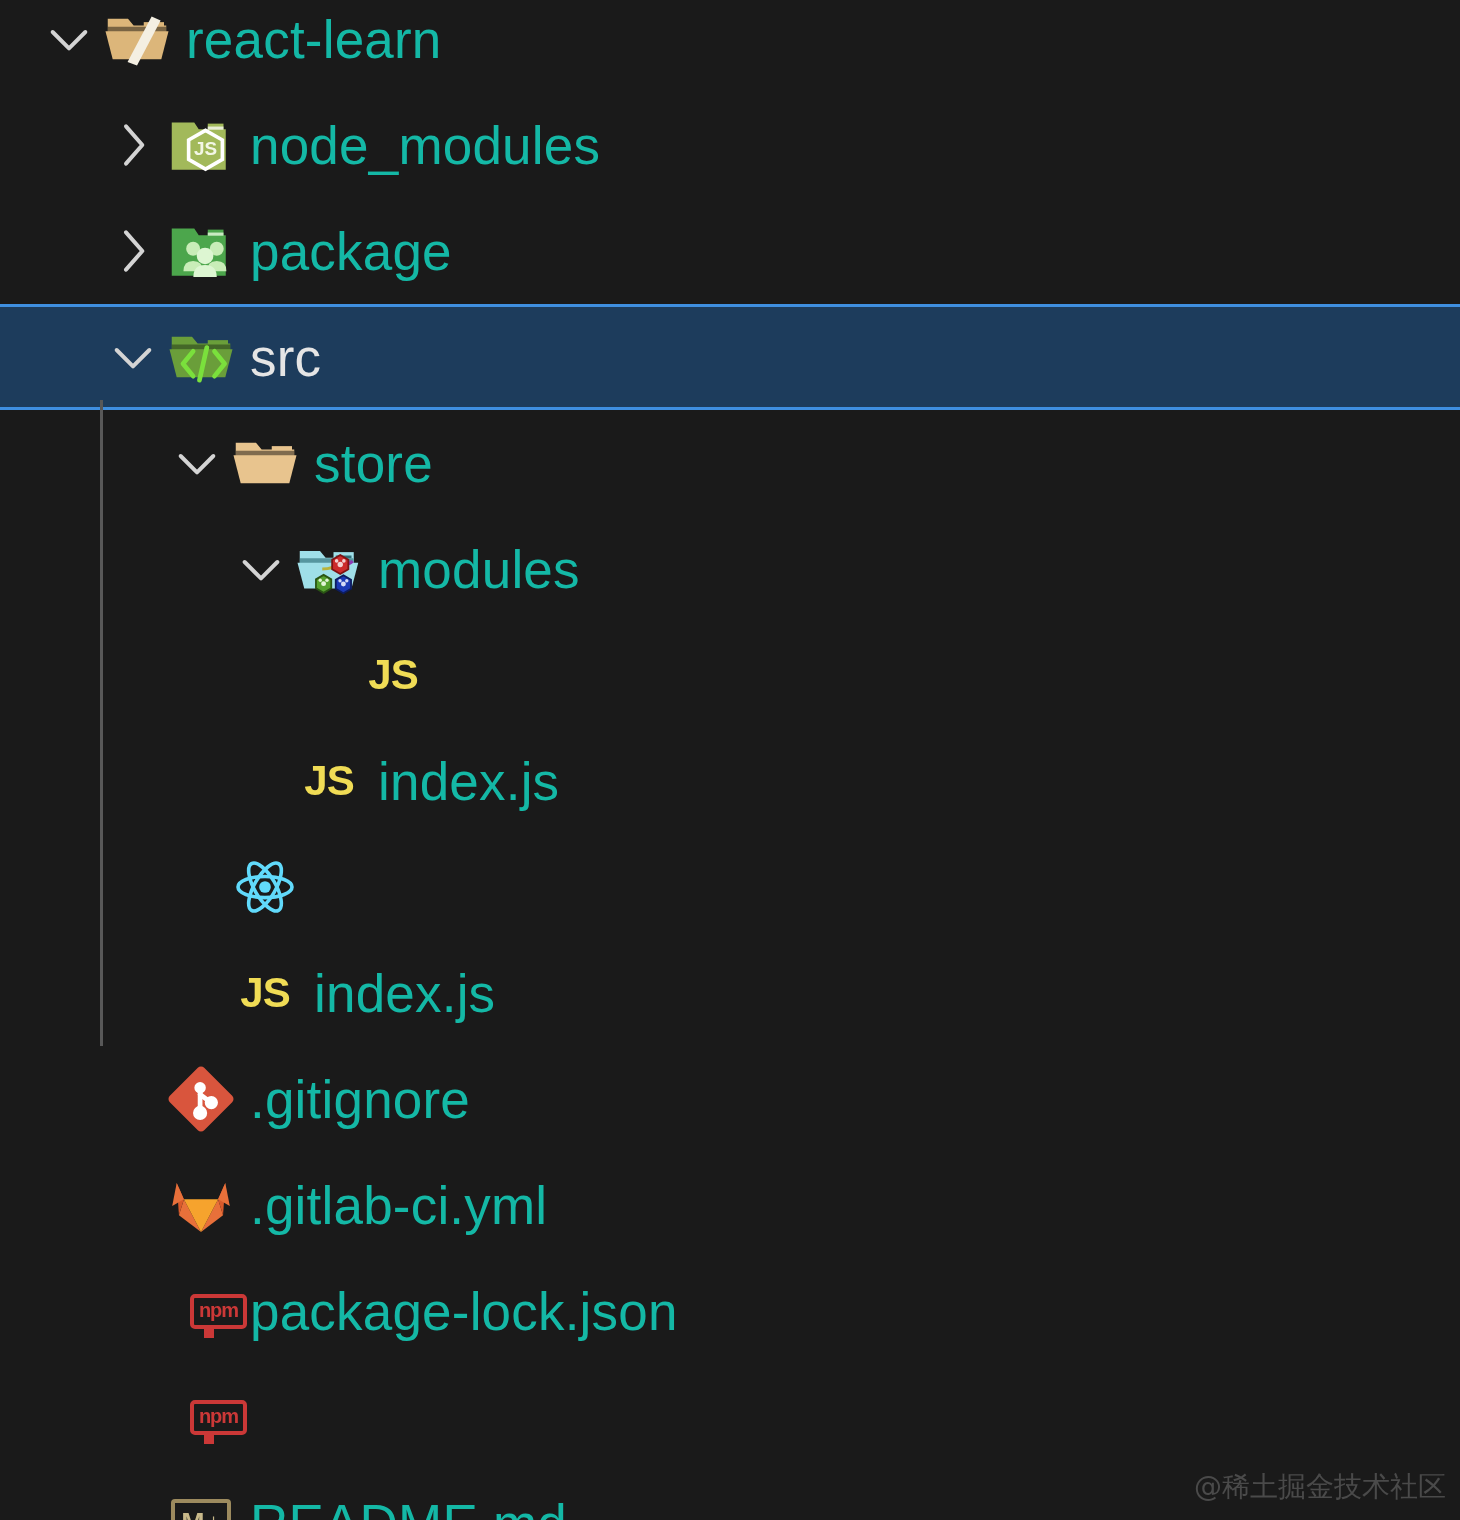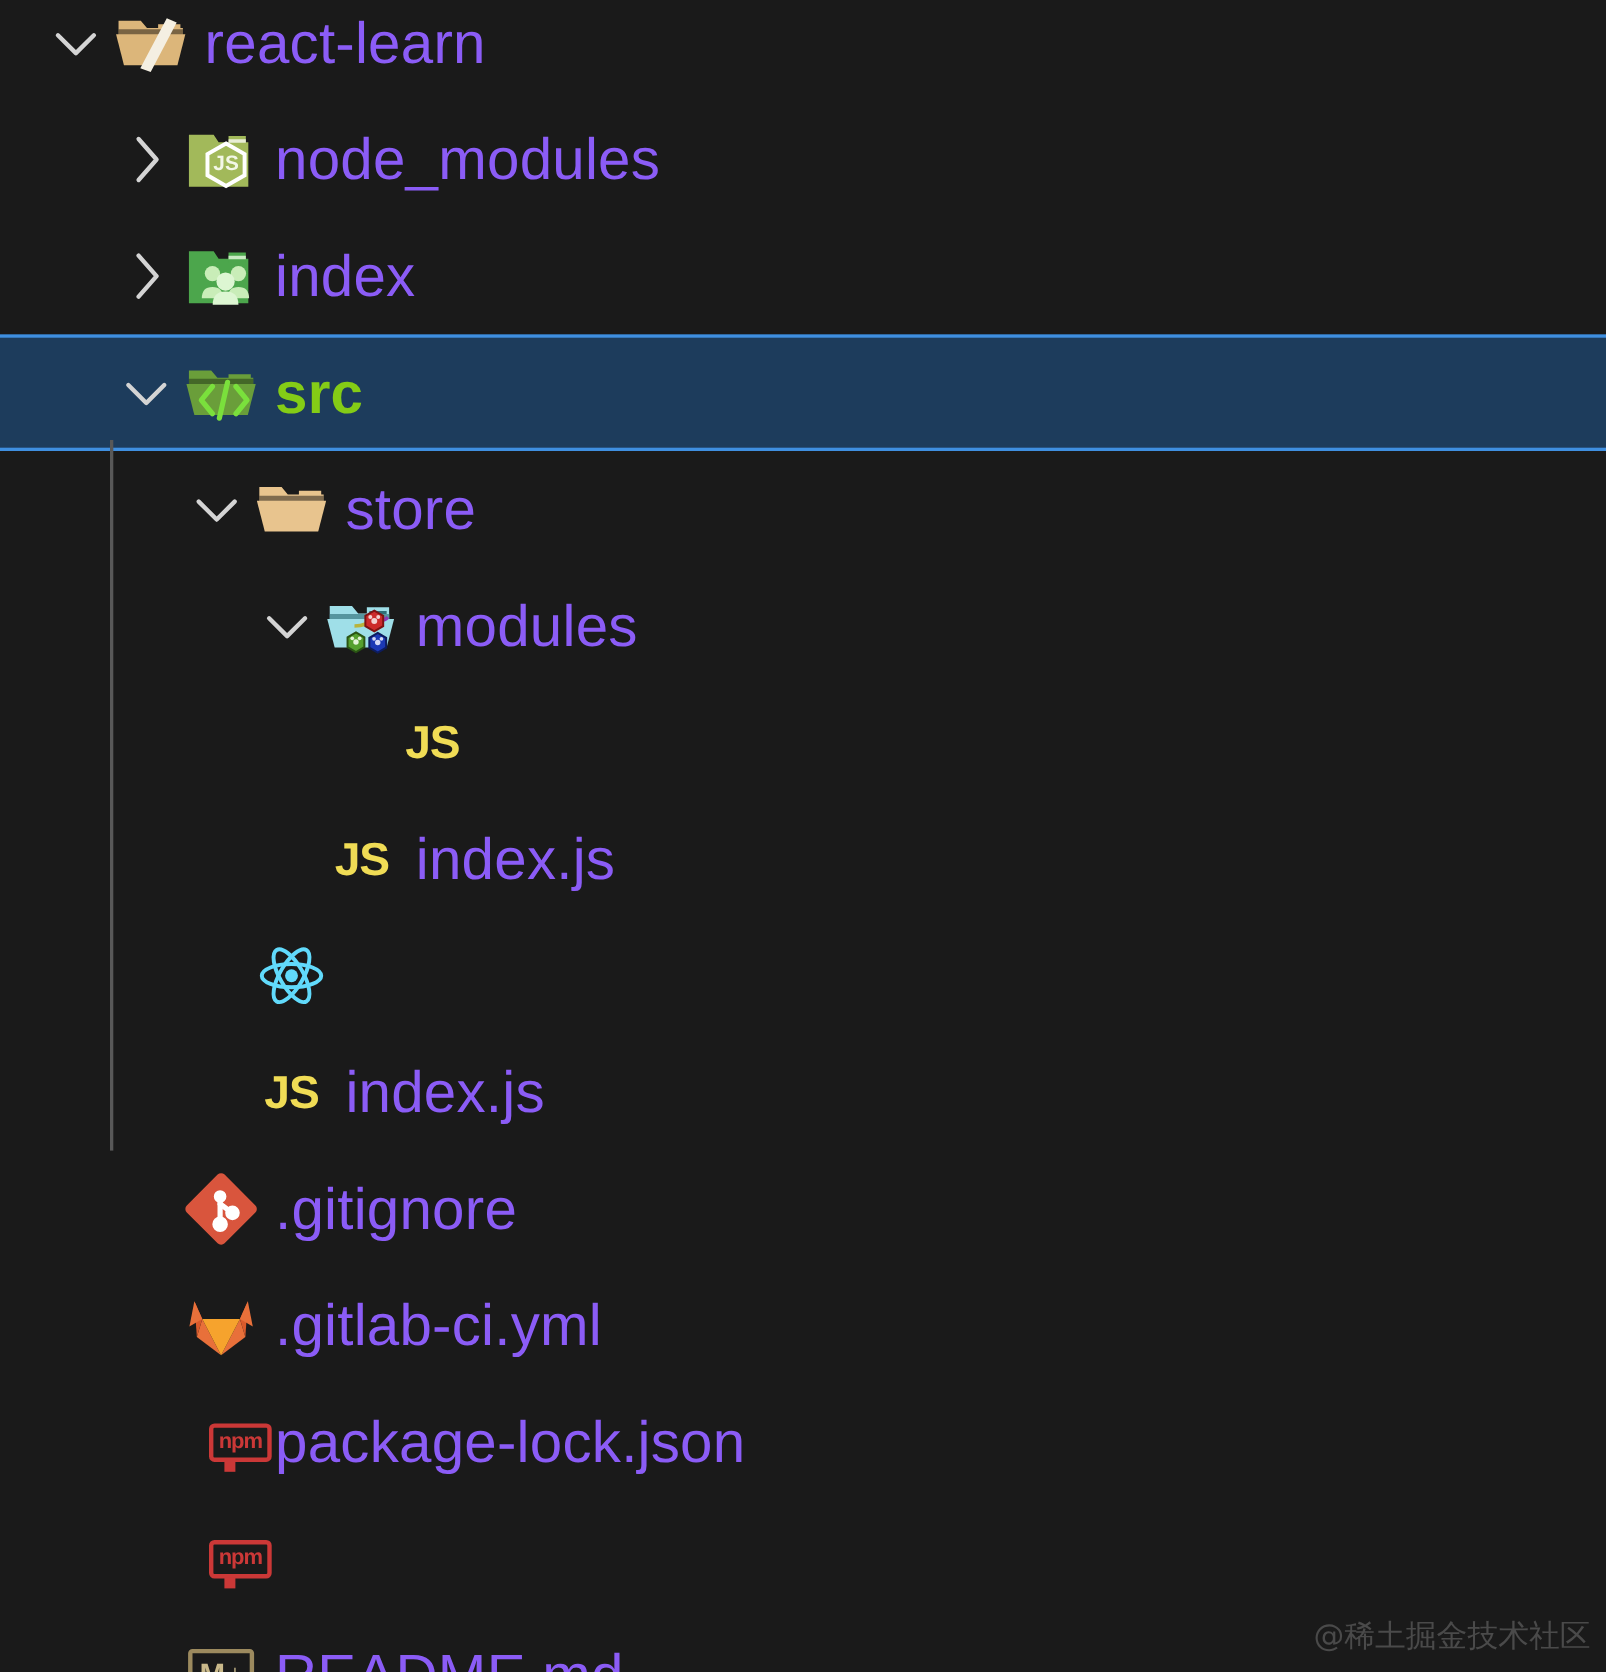--- a/index.html
+++ b/index.html
@@ -28,25 +28,25 @@
   }
   .twisty svg{display:block;}
 
   .ficon{
     width:74px;height:74px;flex:0 0 74px;
     display:flex;align-items:center;justify-content:center;
   }
   .ficon svg{display:block;}
 
   .label{
-    color:#8b5cf6;font-size:53px;line-height:1;
+    color:#14b8a6;font-size:53px;line-height:1;
     white-space:nowrap;letter-spacing:.2px;
     padding-left:12px;
   }
-  .row.selected .label{color:#84cc16;font-weight:bold;}
+  .row.selected .label{color:#e5e5e5;}
 
   
   .jsbadge{
     font-family:"Liberation Sans","DejaVu Sans",sans-serif;
     font-weight:bold;font-size:42px;color:#f0dc55;
     letter-spacing:-1px;line-height:1;
   }
   
   .npmbadge{
     border:4px solid #cb3837;border-radius:5px;
@@ -132,21 +132,21 @@
        <path d="M19 6.5 h7 v4 h-7 Z" fill="#4ca64c"></path>
        <path d="M19 7.8 h7 v1.4 h-7 Z" fill="#d7f2cf" opacity=".9"></path>
        <circle cx="12.5" cy="15" r="3.1" fill="#c9edb8"></circle>
        <path d="M8.2 25 q0-4.6 4.3-4.6 T16.8 25 Z" fill="#c9edb8"></path>
        <circle cx="23" cy="15" r="3.1" fill="#c9edb8"></circle>
        <path d="M18.7 25 q0-4.6 4.3-4.6 T27.3 25 Z" fill="#c9edb8"></path>
        <circle cx="17.8" cy="18.2" r="3.7" fill="#ddf6d2"></circle>
        <path d="M12.6 27.6 q0-5.4 5.2-5.4 T23 27.6 Z" fill="#ddf6d2"></path>
      </svg>
       </div>
-      <div class="label">index</div>
+      <div class="label">package</div>
     </div>
     <div class="row selected" style="top: 304px;">
       <div style="width: 102px; flex: 0 0 auto;"></div>
       <div class="twisty">
         <svg width="56" height="56" viewBox="0 0 24 24" fill="none" stroke="#d4d4d4" stroke-width="1.7" stroke-linecap="round" stroke-linejoin="round">
      <polyline points="5,9 12,16 19,9"></polyline>
         </svg>
       </div>
       <div class="ficon">
         <svg width="72" height="72" viewBox="0 0 32 32">

